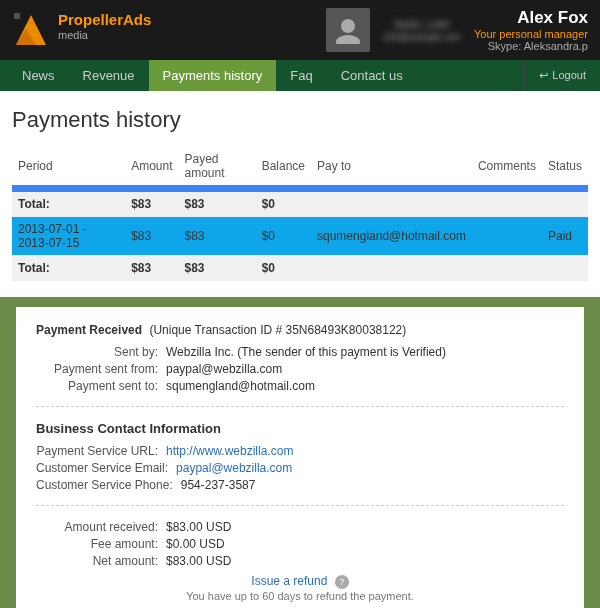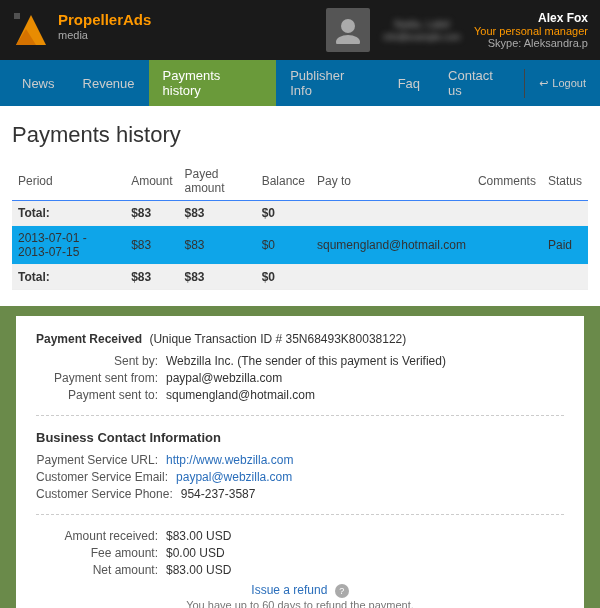--- a/index.html
+++ b/index.html
@@ -56,34 +56,34 @@
       filter: blur(3px);
       min-width: 80px;
     }
     .user-details {
       color: #fff;
       font-size: 12px;
       text-align: right;
     }
     .user-details .name {
       font-weight: bold;
-      font-size: 12px;
+      font-size: 17px;
     }
     .user-details .manager {
       color: #f90;
       font-size: 11px;
     }
     .user-details .skype {
       color: #aaa;
       font-size: 11px;
     }
 
     
     .nav {
-      background: #0369a1;
+      background: #14532d;
       display: flex;
       align-items: center;
       padding: 0 0 0 8px;
     }
     .nav-item {
       color: #ccc;
       padding: 8px 14px;
       font-size: 13px;
       cursor: pointer;
       text-decoration: none;
@@ -113,21 +113,21 @@
       margin-bottom: 14px;
     }
 
     
     .payments-table {
       width: 100%;
       border-collapse: collapse;
       font-size: 12px;
     }
     .payments-table thead tr {
-      border-bottom: 1px solid #3b82f6;
+      border-bottom: 7px solid #3b82f6;
     }
     .payments-table th {
       text-align: left;
       padding: 5px 6px;
       font-weight: normal;
       color: #555;
       font-size: 12px;
     }
     .payments-table td {
       padding: 5px 6px;
@@ -244,21 +244,20 @@
       <div class="manager">Your personal manager</div>
       <div class="skype">Skype: Aleksandra.p</div>
     </div>
   </div>
 </div>
 
 <div class="nav">
   <a class="nav-item">News</a>
   <a class="nav-item">Revenue</a>
   <a class="nav-item active">Payments history</a>
-  <a class="nav-item">Publisher Info</a>
   <a class="nav-item">Faq</a>
   <a class="nav-item">Contact us</a>
   <div class="nav-logout">
     <span style="margin-right:4px;">↩</span><span>Logout</span>
   </div>
 </div>
 
 <div class="content">
   <h1 class="page-title">Payments history</h1>
 

